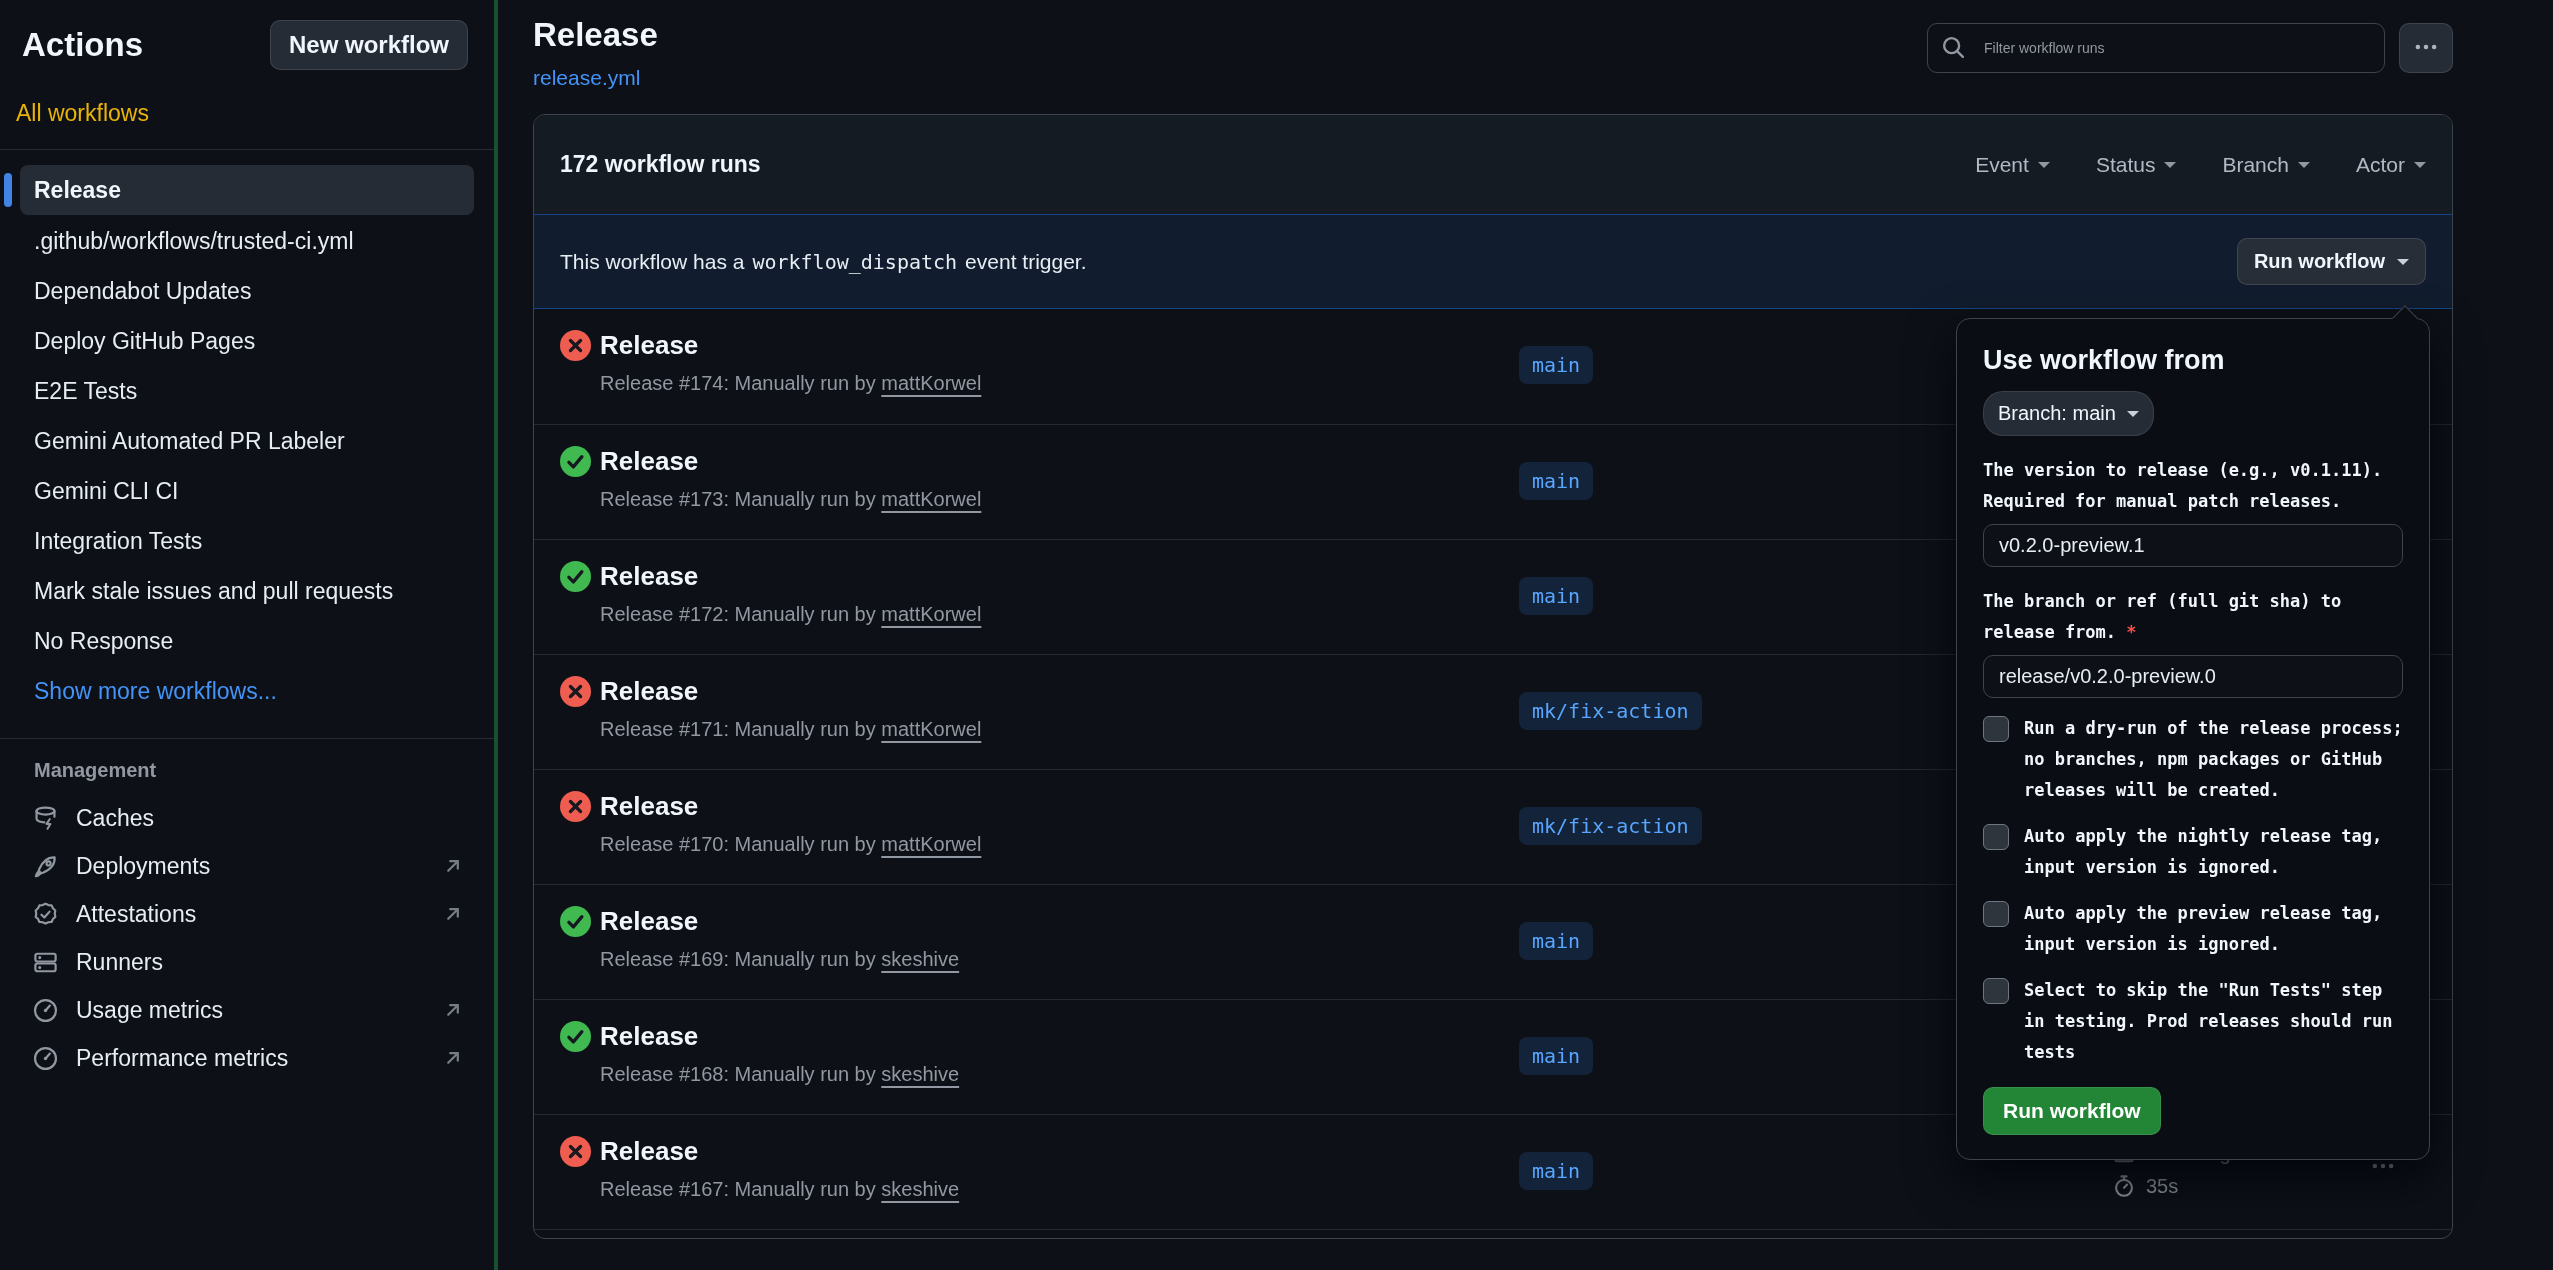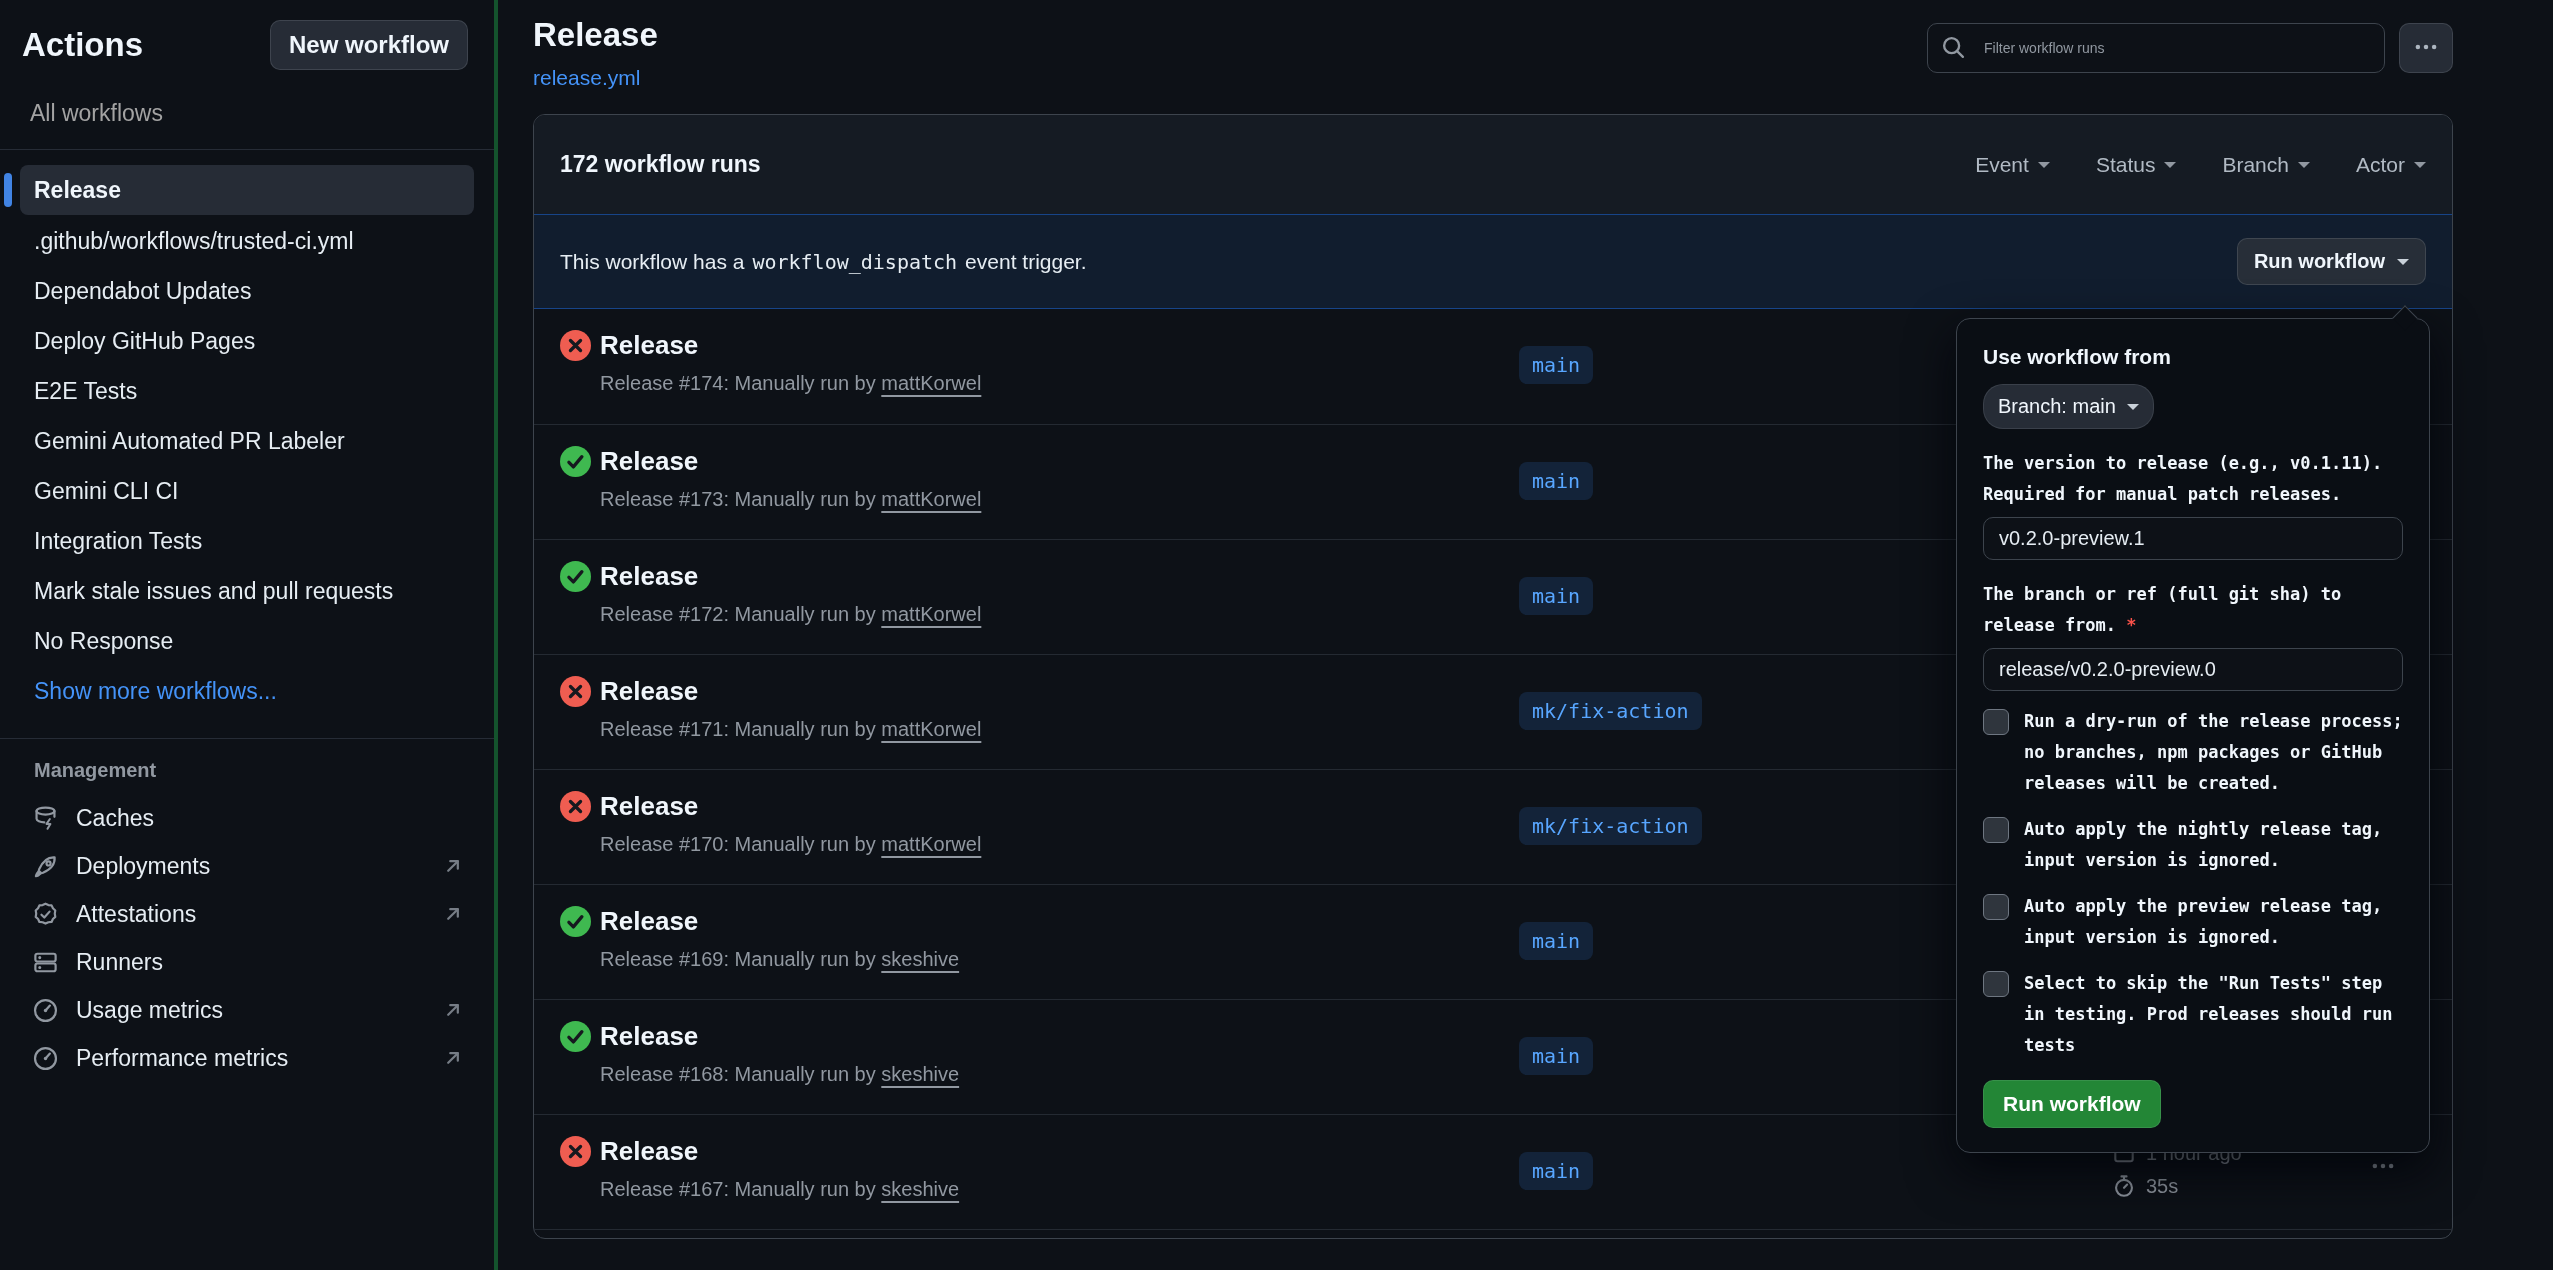--- a/index.html
+++ b/index.html
@@ -14,21 +14,21 @@
   .mono { font-family:"DejaVu Sans Mono", monospace; }
 
   
   .sidebar { width:498px; flex:0 0 498px; border-right:4px solid #14532d; padding-top:20px; }
   .sidebar-head { display:flex; justify-content:space-between; align-items:center; padding:0 26px 0 22px; }
   .sidebar-title { font-size:33px; font-weight:700; color:#f0f6fc; }
   .new-workflow-btn {
     background:#262c36; border:1px solid rgba(240,246,252,.12); border-radius:10px;
     color:#f0f6fc; font-size:24px; font-weight:600; padding:10px 18px;
   }
-  .all-workflows { margin-top:30px; padding:0 30px; font-size:23px; color:#a3a3a3; display:block; }
+  .all-workflows { margin-top:30px; padding:0 16px; font-size:23px; color:#eab308; display:block; }
   .sb-divider { border:0; border-top:1px solid #262c36; margin:22px 0 14px 0; }
   .wf-list { display:flex; flex-direction:column; gap:0; }
   .wf-item {
     position:relative; margin:1px 20px; padding:0 14px; height:48px; border-radius:8px;
     display:flex; align-items:center; font-size:23px; color:#e6edf3;
   }
   .wf-item.selected { background:#262c36; height:50px; font-weight:700; color:#f0f6fc; }
   .wf-item.selected .active-bar {
     position:absolute; left:-16px; top:8px; width:8px; height:34px; border-radius:4px; background:#4184e4;
   }
@@ -109,21 +109,21 @@
   .dispatch-panel {
     position:absolute; left:1956px; top:318px; width:474px; z-index:6;
     background:#0a0e14; border:1px solid #3d444d; border-radius:14px;
     box-shadow:0 18px 48px rgba(1,4,9,.85); padding:26px 26px 24px 26px;
   }
   .panel-caret {
     position:absolute; top:-10px; right:15px; width:18px; height:18px;
     background:#0a0e14; border-left:1px solid #3d444d; border-top:1px solid #3d444d;
     transform:rotate(45deg);
   }
-  .panel-heading { font-size:21px; font-weight:700; color:#f0f6fc; }
+  .panel-heading { font-size:27px; font-weight:700; color:#f0f6fc; }
   .branch-btn {
     margin-top:15px; display:inline-flex; align-items:center; gap:11px;
     background:#262c36; border:1px solid rgba(240,246,252,.1); border-radius:20px;
     color:#f0f6fc; font-size:20px; padding:10px 14px;
   }
   .branch-btn .caret-down { border-top-color:#c9d1d9; margin-top:7px; }
   .mono-label { margin-top:19px; font-family:"DejaVu Sans Mono",monospace; font-size:17px; font-weight:700; line-height:31px; color:#f0f6fc; }
   .req-mark { color:#f85149; }
   .panel-input {
     margin-top:7px; width:100%; height:43px; background:#0d1117; border:1px solid #3d444d;

